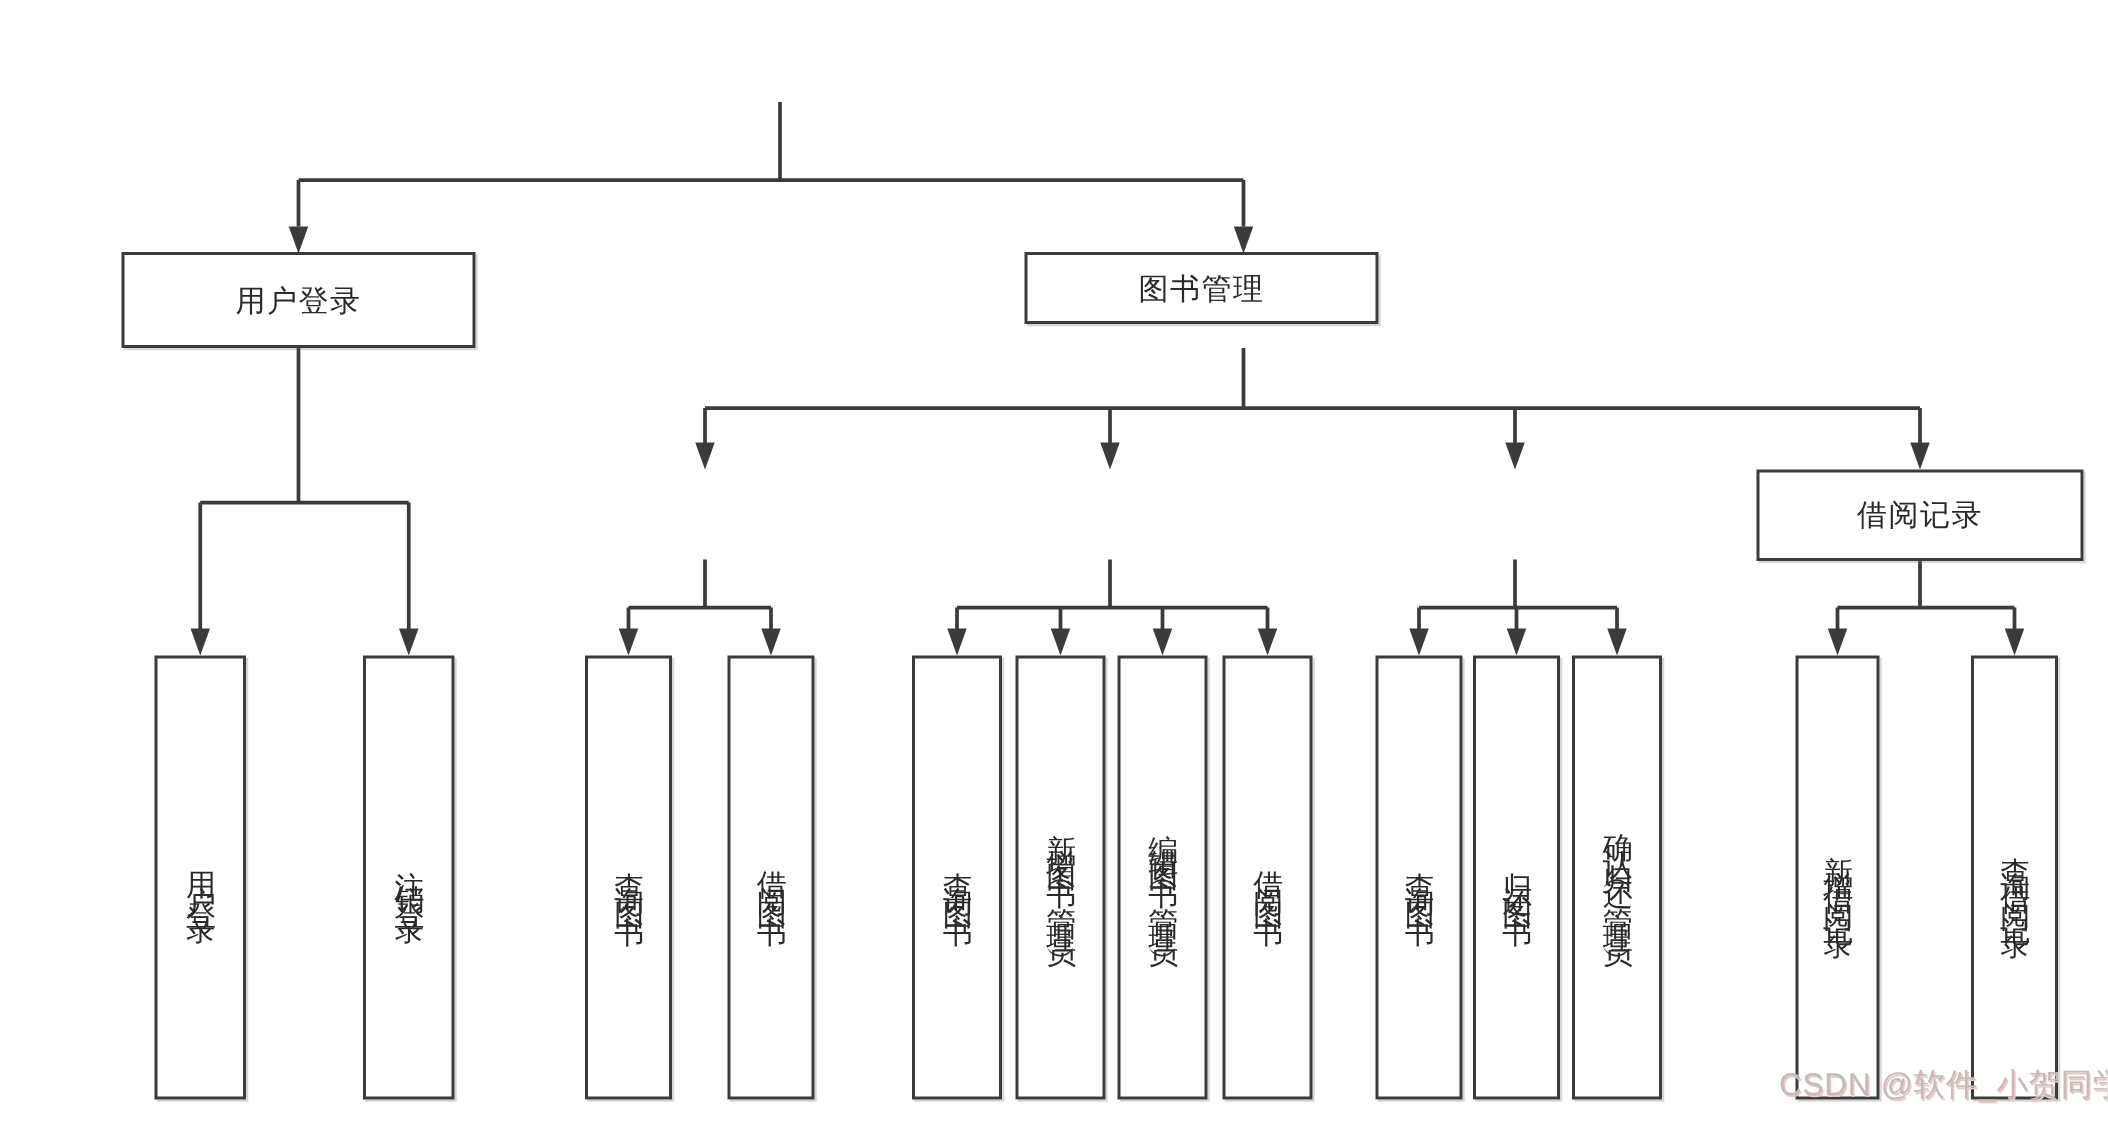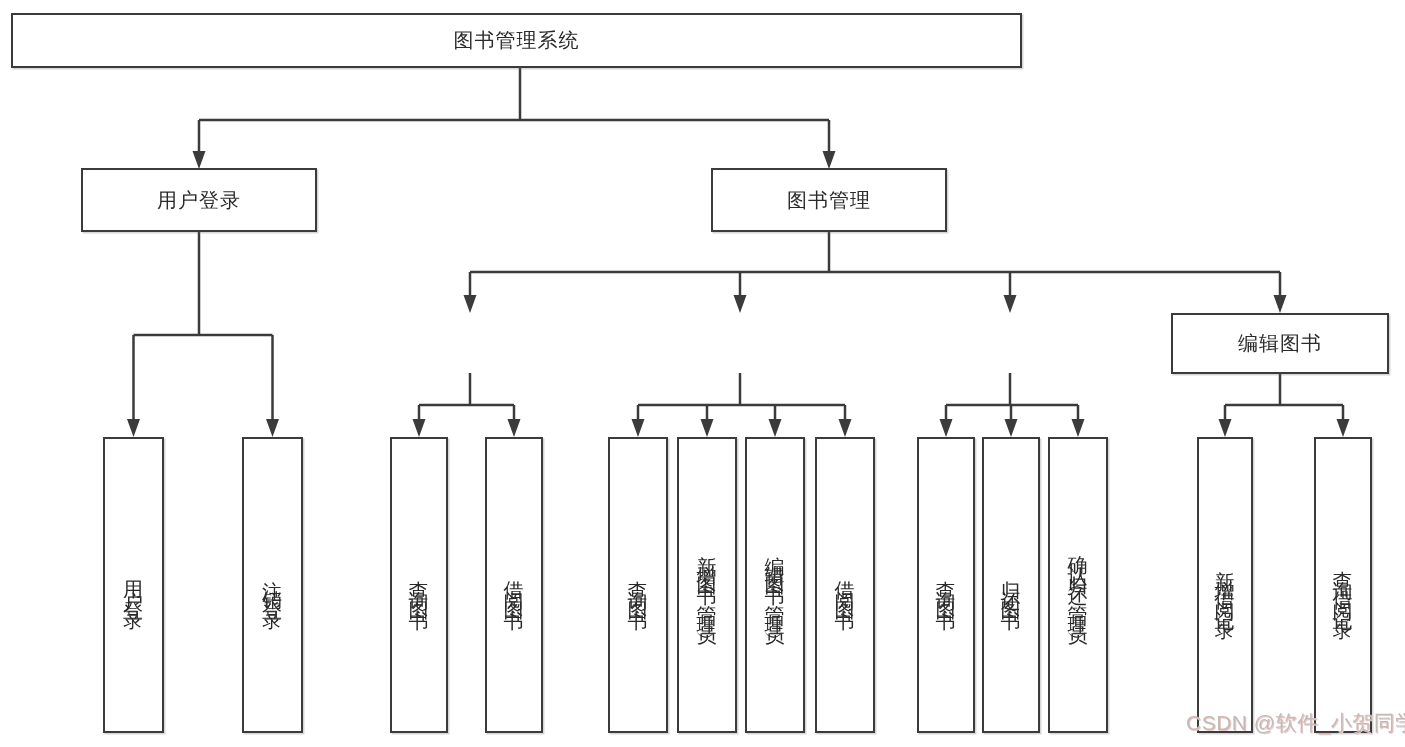--- a/index.html
+++ b/index.html
@@ -121,33 +121,30 @@
       <polygon points="768.5,419 781.5,419 775,437"></polygon>
       <polygon points="838.5,419 851.5,419 845,437"></polygon>
       <polygon points="939.5,419 952.5,419 946,437"></polygon>
       <polygon points="1004.5,419 1017.5,419 1011,437"></polygon>
       <polygon points="1071.5,419 1084.5,419 1078,437"></polygon>
       <polygon points="1218.5,419 1231.5,419 1225,437"></polygon>
       <polygon points="1336.5,419 1349.5,419 1343,437"></polygon>
     </g>
   </svg>
 
-  <div class="node hnode" style="left:11px;top:13px;width:1011px;height:55px">
-    <span>图书管理系统</span>
-  </div>
 
   <div class="node hnode" style="left:81px;top:168px;width:236px;height:64px">
     <span>用户登录</span>
   </div>
-  <div class="node hnode" style="left:711px;top:168px;width:236px;height:64px">
+  <div class="node hnode" style="left:683px;top:168px;width:236px;height:48px">
     <span>图书管理</span>
   </div>
 
   <div class="node hnode" style="left:1171px;top:313px;width:218px;height:61px">
-    <span>编辑图书</span>
+    <span>借阅记录</span>
   </div>
 
   <div class="node vnode" style="left:103px;top:437px;width:61px;height:296px">
     <span>用户登录</span>
   </div>
   <div class="node vnode" style="left:242px;top:437px;width:61px;height:296px">
     <span>注销登录</span>
   </div>
 
   <div class="node vnode" style="left:390px;top:437px;width:58px;height:296px">

